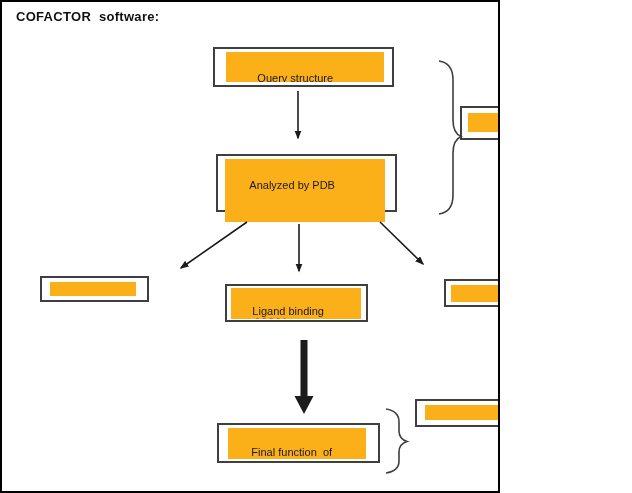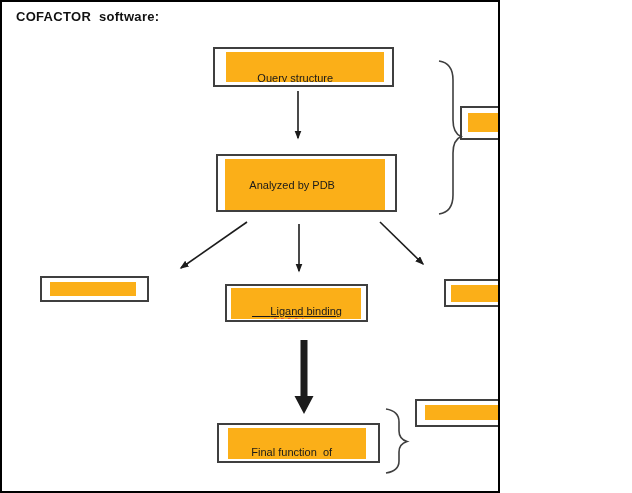--- a/index.html
+++ b/index.html
@@ -25,27 +25,27 @@
     box-sizing:border-box;
   }
   .hl{
     background:var(--hl);font-size:11px;line-height:14px;color:var(--text);
     white-space:pre-wrap;overflow:hidden;
   }
   
   .n-query{left:211px;top:45px;width:181px;height:40px;}
   .n-query .hl{margin:3px 8px 8px 11px;height:25px;padding:5px 0 0 13px;}
   .n-analyzed{left:214px;top:152px;width:181px;height:58px;}
-  .n-analyzed .hl{margin:3px 10px 2px 7px;height:49px;padding:2px 0 0 6px;line-height:16px;}
+  .n-analyzed .hl{margin:3px 10px 2px 7px;height:49px;padding:2px 0 12px 6px;line-height:16px;}
   .n-input{left:458px;top:104px;width:130px;height:34px;}
   .n-input .hl{margin:5px 9px 6px 6px;height:17px;padding:2px 0 0 0;text-align:center;font-weight:bold;}
   .n-ec{left:38px;top:274px;width:109px;height:26px;}
   .n-ec .hl{margin:4px 11px 4px 8px;height:14px;padding:0 0 0 3px;}
   .n-ligand{left:223px;top:282px;width:143px;height:38px;}
-  .n-ligand .hl{margin:2px 5px 0 4px;height:30px;padding:1px 0 0 21px;line-height:15px;text-decoration:underline;}
+  .n-ligand .hl{margin:2px 5px 0 4px;height:30px;padding:1px 0 0 3px;line-height:15px;}
   .n-go{left:442px;top:277px;width:112px;height:28px;}
   .n-go .hl{margin:4px 10px 4px 5px;height:16px;padding:1px 0 0 4px;}
   .n-final{left:215px;top:421px;width:163px;height:40px;}
   .n-final .hl{margin:3px 12px 4px 9px;height:29px;padding:2px 0 0 5px;line-height:15px;}
   .n-output{left:413px;top:397px;width:96px;height:28px;}
   .n-output .hl{margin:4px 10px 5px 8px;height:15px;padding:0 0 0 4px;font-weight:bold;}
   .misspell{
     text-decoration-line:underline;
     text-decoration-style:wavy;
     text-decoration-color:var(--squiggle);

